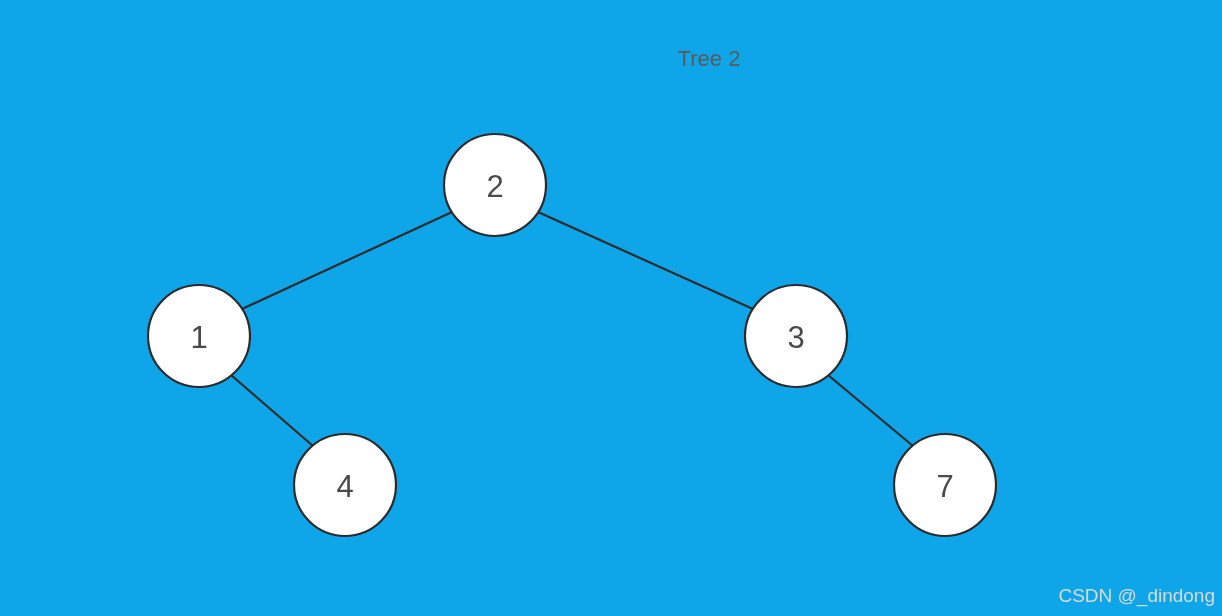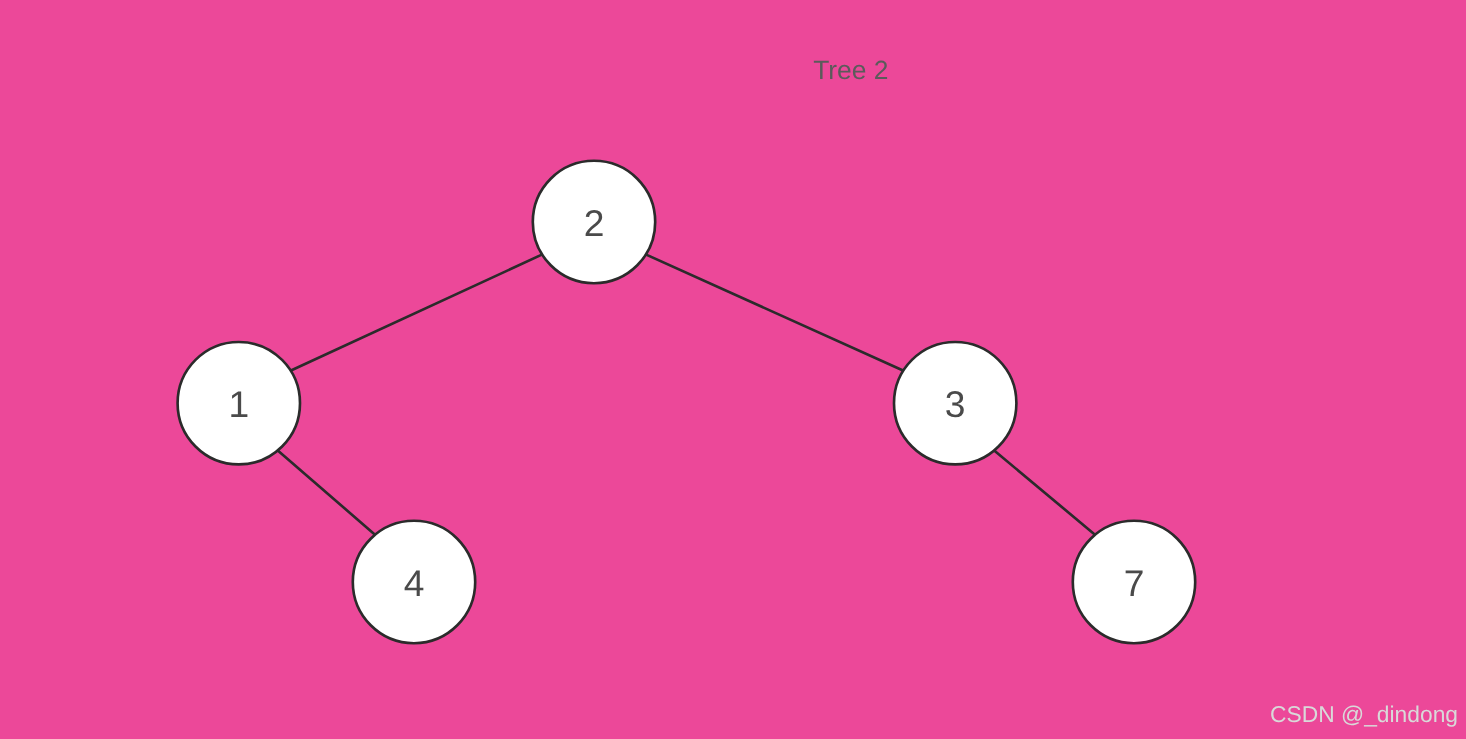--- a/index.html
+++ b/index.html
@@ -13,21 +13,21 @@
     overflow: hidden;
     font-family: "Liberation Sans", sans-serif;
     position: relative;
   }
   #canvas {
     position: absolute;
     left: 0;
     top: 0;
     width: 1222px;
     height: 616px;
-    background: #ec4899;
+    background: #0ea5e9;
   }
   .title-text {
     font-family: "Liberation Sans", sans-serif;
     font-size: 22px;
     fill: #5b5b5b;
     text-anchor: middle;
     dominant-baseline: middle;
   }
   .node-circle {
     fill: #ffffff;

